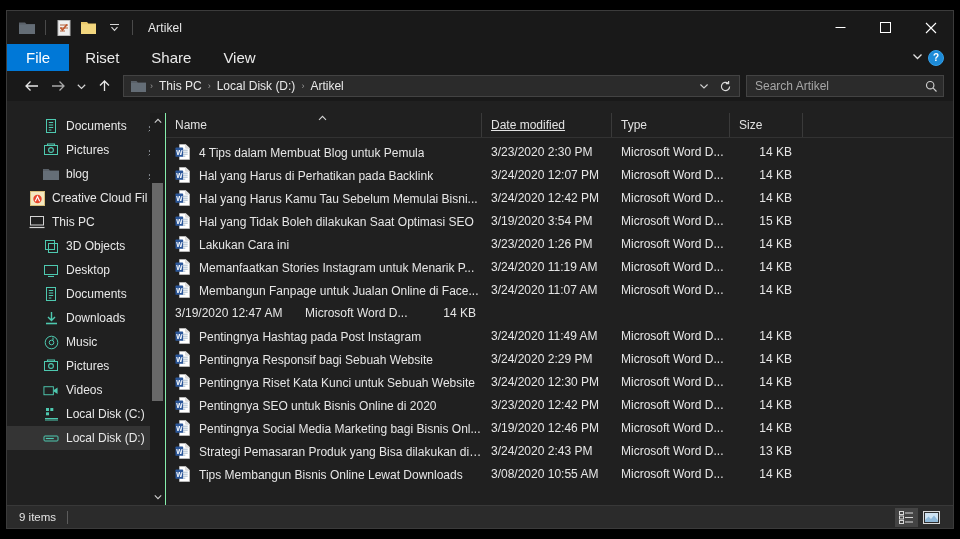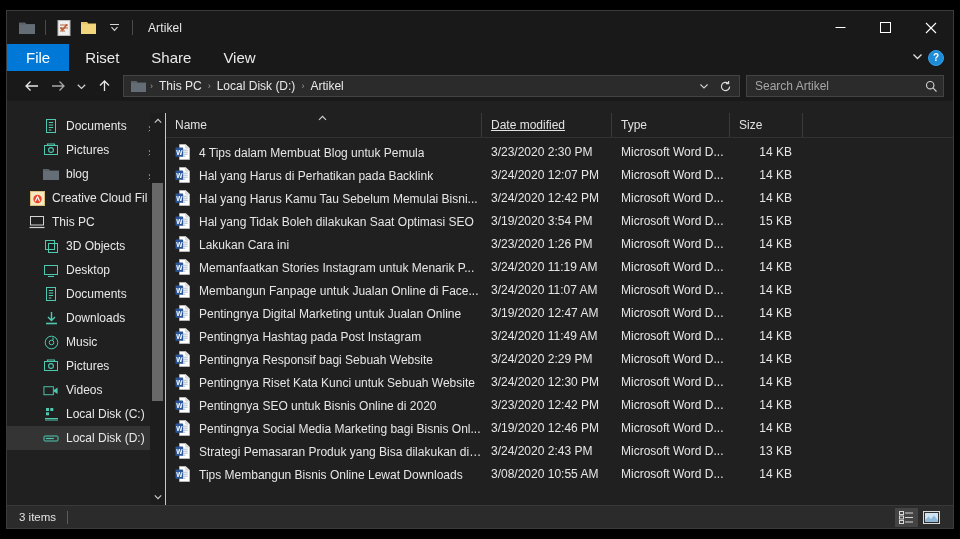--- a/index.html
+++ b/index.html
@@ -757,32 +757,20 @@
                   <text x="4.3" y="10.7" font-family="Liberation Sans, sans-serif" font-size="6.6" font-weight="bold" fill="#ffffff" text-anchor="middle">W</text>
                 </svg>
               </span>
               <span class="txt">Membangun Fanpage untuk Jualan Online di Face...</span>
             </div>
             <div class="cell cell-date">3/24/2020 11:07 AM</div>
             <div class="cell cell-type">Microsoft Word D...</div>
             <div class="cell cell-size">14 KB</div>
           </div>
           <div class="row">
-            <div class="cell cell-name">
-              <span style="display: flex; align-items: center; flex: 0 0 16px;">
-                <svg width="16" height="16" viewBox="0 0 16 16">
-                  <path d="M4.5 0.5h6.2l3.8 3.6v11.4H4.5z" fill="#ffffff" stroke="#c9c9c9" stroke-width="0.7"></path>
-                  <path d="M10.6 0.6v3.6h3.8" fill="#e2e2e2" stroke="#c9c9c9" stroke-width="0.6"></path>
-                  <path d="M6.3 6.2h6.4M6.3 8.2h6.4M6.3 10.2h6.4M6.3 12.2h4" stroke="#9db2c6" stroke-width="0.9"></path>
-                  <rect x="0.5" y="3.6" width="7.6" height="9.2" rx="0.6" fill="#2b579a"></rect>
-                  <text x="4.3" y="10.7" font-family="Liberation Sans, sans-serif" font-size="6.6" font-weight="bold" fill="#ffffff" text-anchor="middle">W</text>
-                </svg>
-              </span>
-              <span class="txt">Pentingnya Digital Marketing untuk Jualan Online</span>
-            </div>
             <div class="cell cell-date">3/19/2020 12:47 AM</div>
             <div class="cell cell-type">Microsoft Word D...</div>
             <div class="cell cell-size">14 KB</div>
           </div>
           <div class="row">
             <div class="cell cell-name">
               <span style="display: flex; align-items: center; flex: 0 0 16px;">
                 <svg width="16" height="16" viewBox="0 0 16 16">
                   <path d="M4.5 0.5h6.2l3.8 3.6v11.4H4.5z" fill="#ffffff" stroke="#c9c9c9" stroke-width="0.7"></path>
                   <path d="M10.6 0.6v3.6h3.8" fill="#e2e2e2" stroke="#c9c9c9" stroke-width="0.6"></path>
@@ -897,21 +885,21 @@
             </div>
             <div class="cell cell-date">3/08/2020 10:55 AM</div>
             <div class="cell cell-type">Microsoft Word D...</div>
             <div class="cell cell-size">14 KB</div>
           </div>
         </div>
     </div>
   </div>
 
   <div class="statusbar">
-    <span class="status-text">3 items</span>
+    <span class="status-text">9 items</span>
     <span class="status-sep"></span>
     <div class="viewbtns">
       <div class="viewbtn active">
         <svg width="15" height="13" viewBox="0 0 15 13">
           <rect x="0.5" y="0.5" width="4" height="3" fill="none" stroke="#d8d8d8"></rect>
           <rect x="0.5" y="5" width="4" height="3" fill="none" stroke="#d8d8d8"></rect>
           <rect x="0.5" y="9.5" width="4" height="3" fill="none" stroke="#d8d8d8"></rect>
           <path d="M6 2h8M6 6.5h8M6 11h8" stroke="#d8d8d8" stroke-width="1"></path>
         </svg>
       </div>

